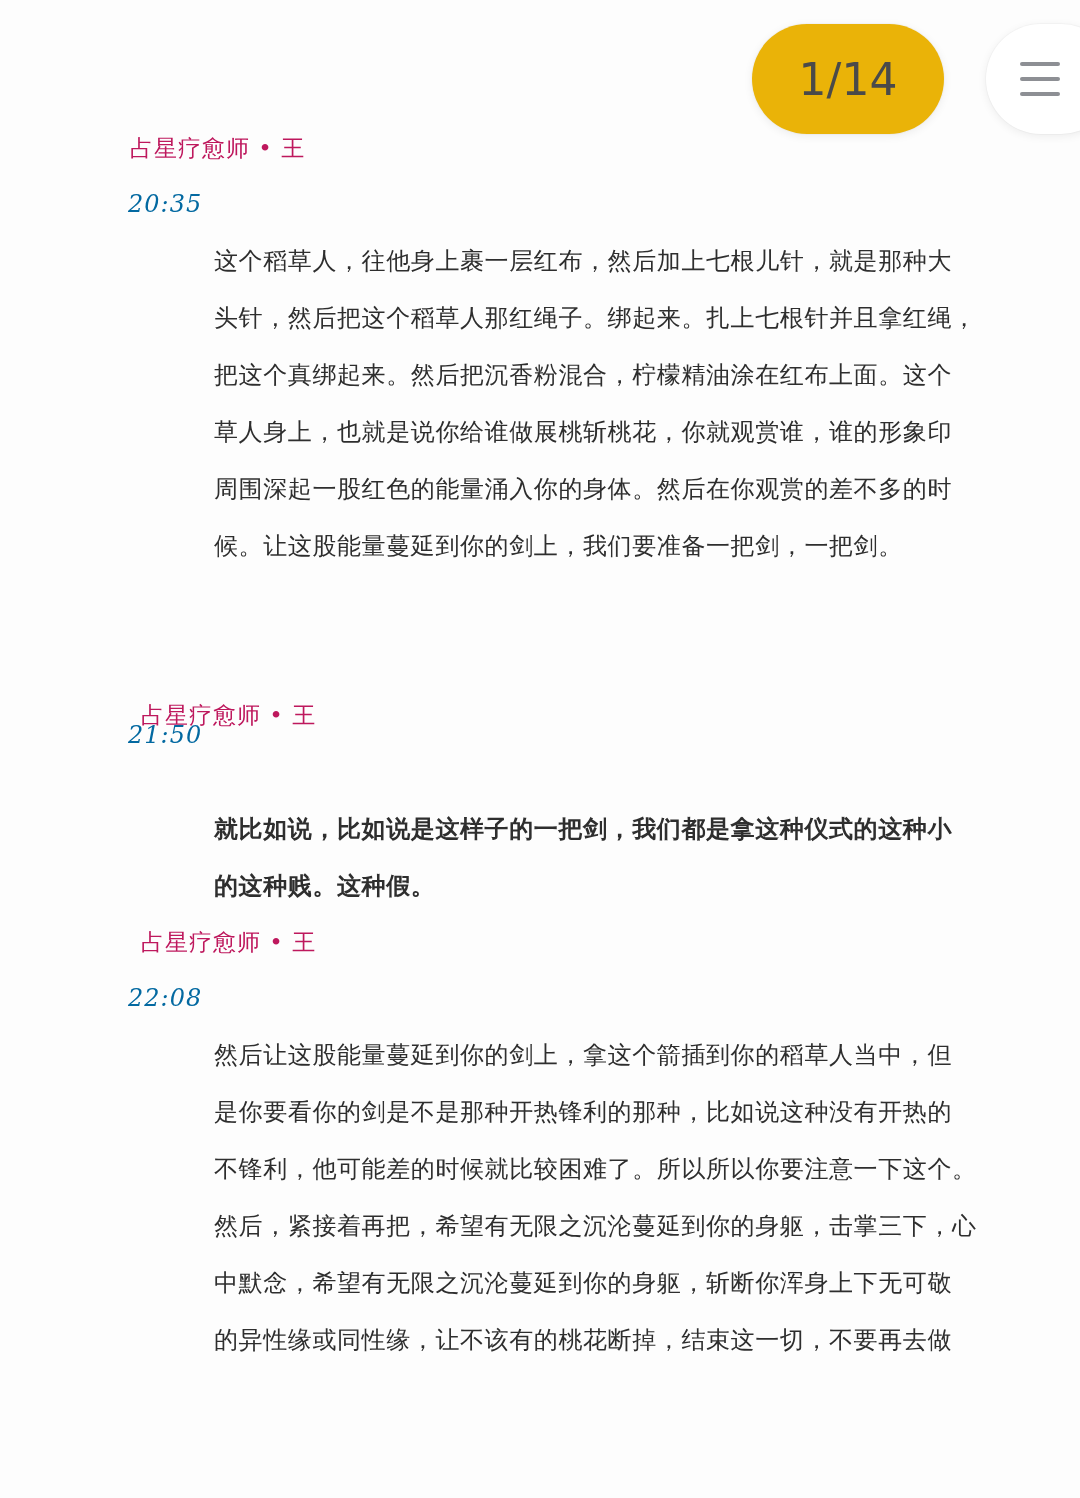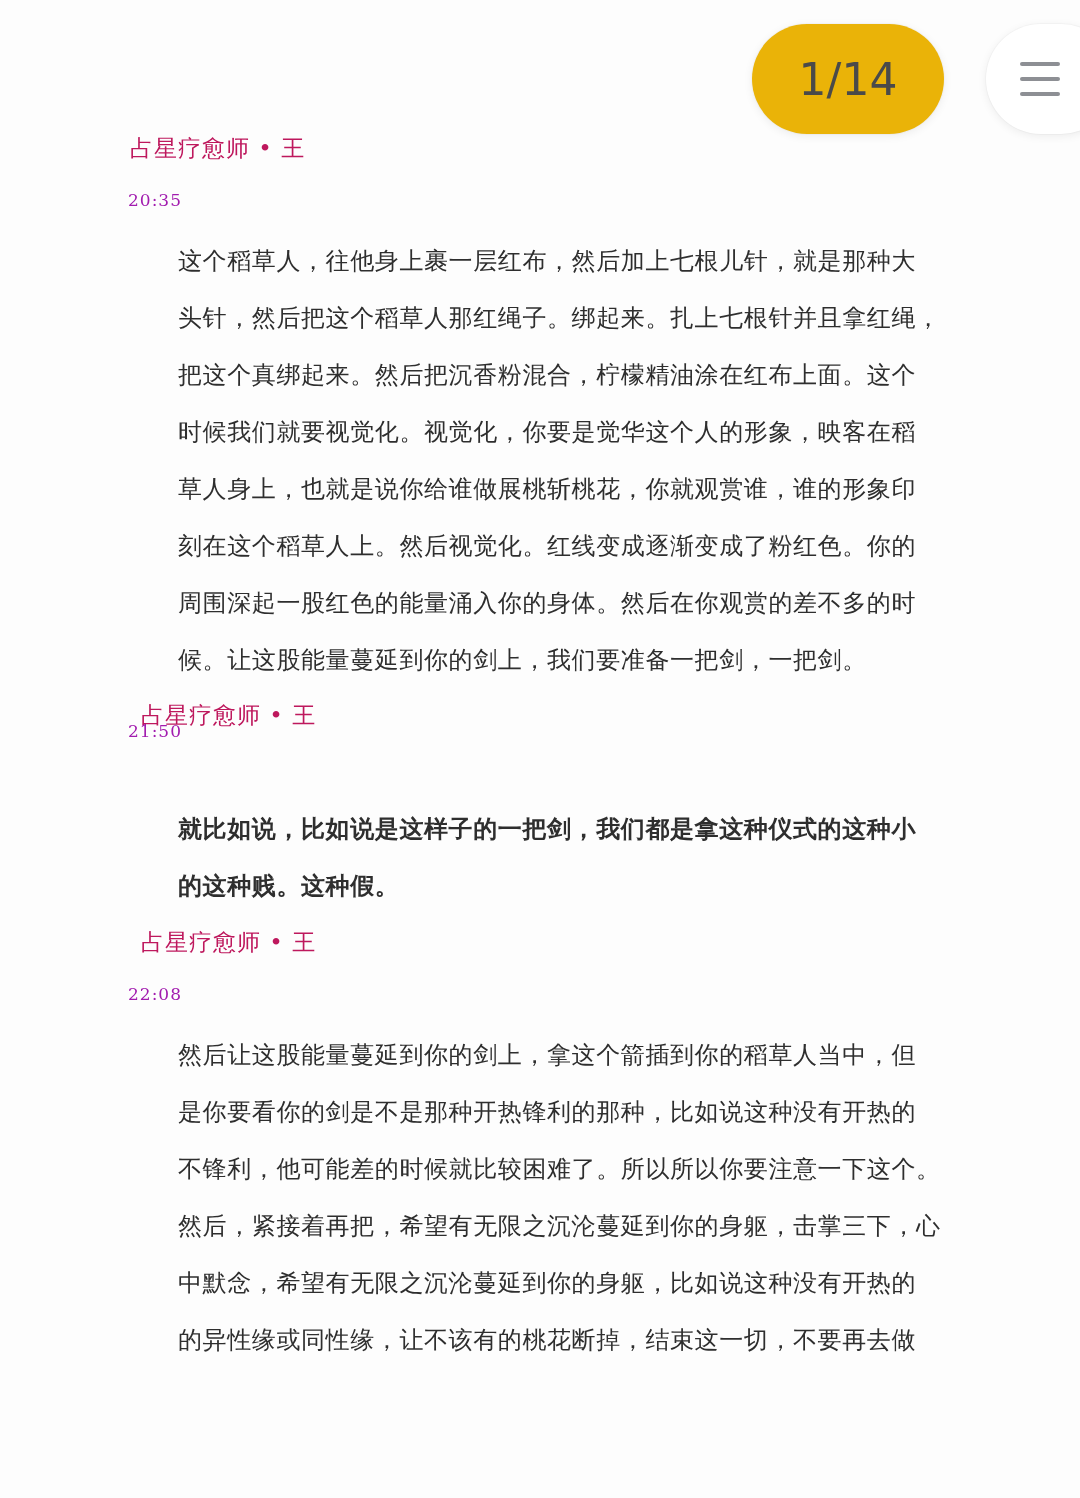--- a/index.html
+++ b/index.html
@@ -63,38 +63,40 @@
     }
     .meta-speaker {
       position: absolute;
       font-size: 23px;
       color: #be185d;
       white-space: nowrap;
       letter-spacing: 1px;
     }
     .meta-time {
       position: absolute;
-      font-size: 17px;
-      color: #a21caf;
+      font-size: 24px;
+      color: #0369a1;
       white-space: nowrap;
       letter-spacing: 1px;
+      font-style: italic;
     }
     .msg-body {
       position: absolute;
       left: 178px;
       width: 780px;
       font-size: 24px;
       line-height: 57px;
       color: #2e2e2e;
       letter-spacing: 0.6px;
     }
     .msg-line {
       display: block;
       white-space: nowrap;
       height: 57px;
+      margin-left: 36px;
     }
   </style>
 </head>
 <body>
 
 <div class="page-counter">
   <span>1/14</span>
 </div>
 
 <div class="menu-button">
@@ -107,23 +109,21 @@
 
 <div class="content">
 
   <div>
     <div class="meta-speaker" style="left:130px; top:133px;">占星疗愈师 • 王</div>
     <div class="meta-time" style="left:128px; top:190px;">20:35</div>
     <div class="msg-body" style="top:233px;">
       <span class="msg-line">这个稻草人，往他身上裹一层红布，然后加上七根儿针，就是那种大</span>
       <span class="msg-line">头针，然后把这个稻草人那红绳子。绑起来。扎上七根针并且拿红绳，</span>
       <span class="msg-line">把这个真绑起来。然后把沉香粉混合，柠檬精油涂在红布上面。这个</span>
-      <span class="msg-line">时候我们就要视觉化。视觉化，你要是觉华这个人的形象，映客在稻</span>
       <span class="msg-line">草人身上，也就是说你给谁做展桃斩桃花，你就观赏谁，谁的形象印</span>
-      <span class="msg-line">刻在这个稻草人上。然后视觉化。红线变成逐渐变成了粉红色。你的</span>
       <span class="msg-line">周围深起一股红色的能量涌入你的身体。然后在你观赏的差不多的时</span>
       <span class="msg-line">候。让这股能量蔓延到你的剑上，我们要准备一把剑，一把剑。</span>
     </div>
   </div>
 
   <div>
     <div class="meta-speaker" style="left:141px; top:700px;">占星疗愈师 • 王</div>
     <div class="meta-time" style="left:128px; top:721px;">21:50</div>
     <div class="msg-body" style="top:800px;font-weight:bold;">
       <span class="msg-line">就比如说，比如说是这样子的一把剑，我们都是拿这种仪式的这种小</span>
@@ -132,18 +132,18 @@
   </div>
 
   <div>
     <div class="meta-speaker" style="left:141px; top:927px;">占星疗愈师 • 王</div>
     <div class="meta-time" style="left:128px; top:984px;">22:08</div>
     <div class="msg-body" style="top:1027px;">
       <span class="msg-line">然后让这股能量蔓延到你的剑上，拿这个箭插到你的稻草人当中，但</span>
       <span class="msg-line">是你要看你的剑是不是那种开热锋利的那种，比如说这种没有开热的</span>
       <span class="msg-line">不锋利，他可能差的时候就比较困难了。所以所以你要注意一下这个。</span>
       <span class="msg-line">然后，紧接着再把，希望有无限之沉沦蔓延到你的身躯，击掌三下，心</span>
-      <span class="msg-line">中默念，希望有无限之沉沦蔓延到你的身躯，比如说这种没有开热的</span>
+      <span class="msg-line">中默念，希望有无限之沉沦蔓延到你的身躯，斩断你浑身上下无可敬</span>
       <span class="msg-line">的异性缘或同性缘，让不该有的桃花断掉，结束这一切，不要再去做</span>
     </div>
   </div>
 
 </div>
 
 </body></html>

